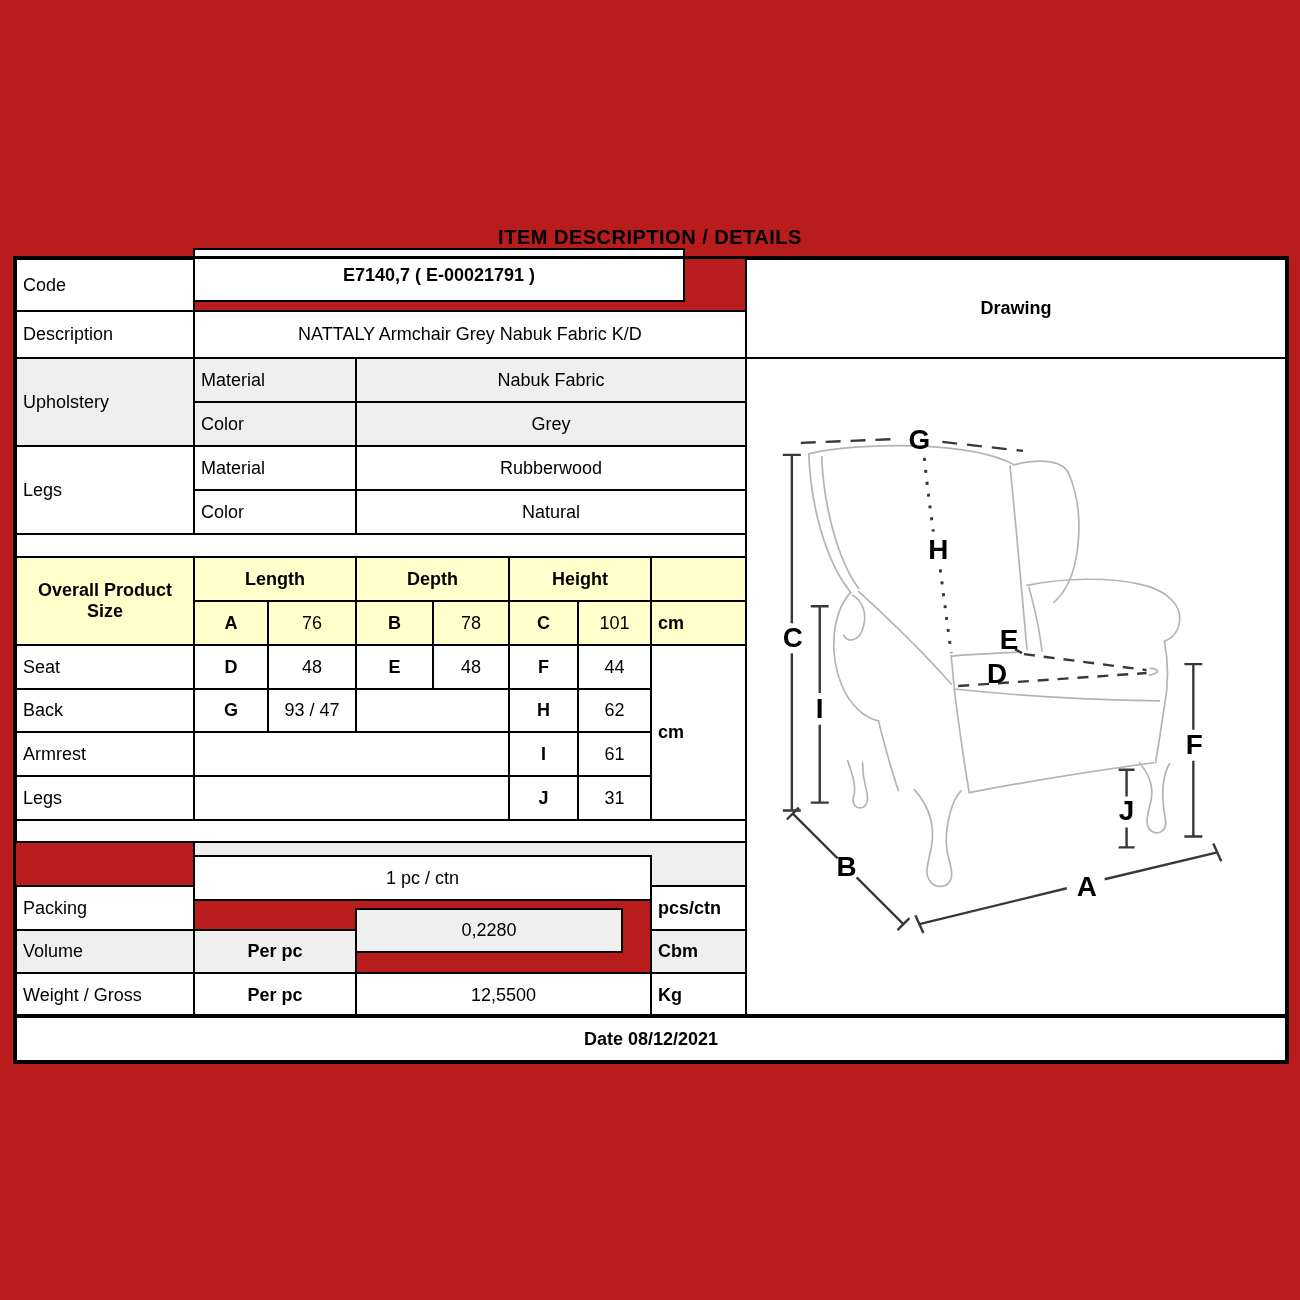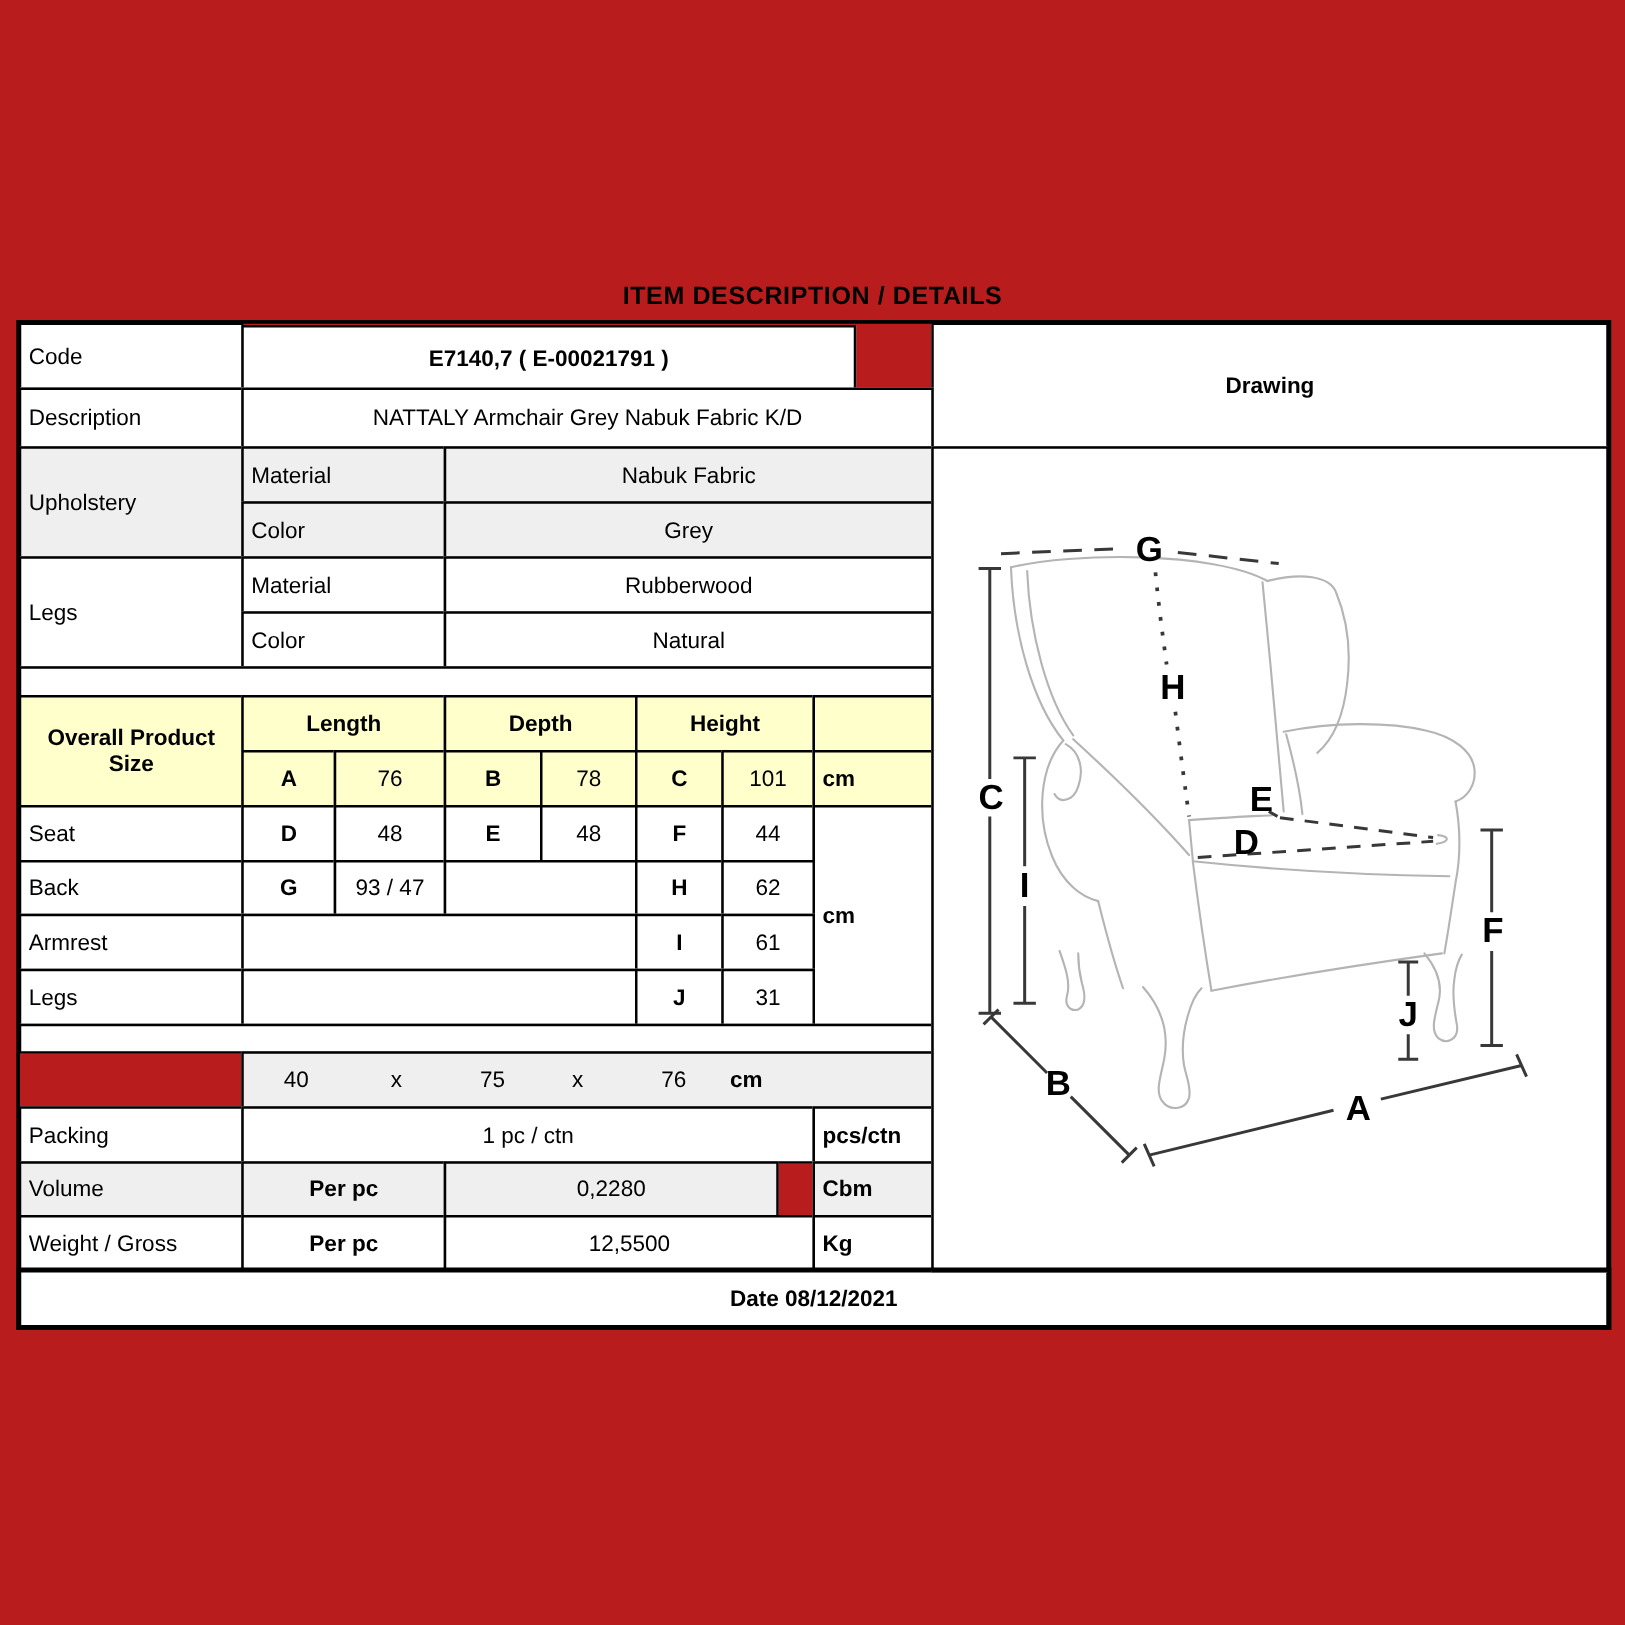--- a/index.html
+++ b/index.html
@@ -22,21 +22,21 @@
   .svgwrap svg{display:block;width:100%;height:100%;}
 </style>
 </head>
 <body>
 
 <div id="page">
 
   <div class="title">ITEM DESCRIPTION / DETAILS</div>
 
   <div class="cell lbl" style="left:15px;top:258px;width:180px;height:54px">Code</div>
-  <div class="cell ctr bold" style="left:193px;top:260px;width:492px;height:54px">E7140,7  ( E-00021791 )</div>
+  <div class="cell ctr bold" style="left:193px;top:248px;width:492px;height:54px">E7140,7  ( E-00021791 )</div>
   <div class="cell ctr bold" style="left:745px;top:258px;width:542px;height:101px">Drawing</div>
   <div class="cell lbl" style="left:15px;top:310px;width:180px;height:49px">Description</div>
   <div class="cell ctr" style="left:193px;top:310px;width:554px;height:49px">NATTALY Armchair Grey Nabuk Fabric K/D</div>
 
   <div class="cell lbl grey" style="left:15px;top:357px;width:180px;height:90px">Upholstery</div>
   <div class="cell lbl grey" style="left:193px;top:357px;width:164px;height:46px">Material</div>
   <div class="cell ctr grey" style="left:355px;top:357px;width:392px;height:46px">Nabuk Fabric</div>
   <div class="cell lbl grey" style="left:193px;top:401px;width:164px;height:46px">Color</div>
   <div class="cell ctr grey" style="left:355px;top:401px;width:392px;height:46px">Grey</div>
 
@@ -92,26 +92,26 @@
   <div class="cell grey ps-rel" style="left:193px;top:841px;width:554px;height:46px">
     <span class="ps-span" style="left:42px">40</span>
     <span class="ps-span" style="left:122px">x</span>
     <span class="ps-span" style="left:199px">75</span>
     <span class="ps-span" style="left:267px">x</span>
     <span class="ps-span" style="left:344px">76</span>
     <span class="ps-span bold" style="left:402px">cm</span>
   </div>
 
   <div class="cell lbl" style="left:15px;top:885px;width:180px;height:46px">Packing</div>
-  <div class="cell ctr" style="left:193px;top:885px;width:459px;height:46px">1 pc / ctn</div>
+  <div class="cell ctr" style="left:193px;top:855px;width:459px;height:46px">1 pc / ctn</div>
   <div class="cell unit" style="left:650px;top:885px;width:97px;height:46px">pcs/ctn</div>
 
   <div class="cell lbl grey" style="left:15px;top:929px;width:180px;height:45px">Volume</div>
   <div class="cell ctr bold grey" style="left:193px;top:929px;width:164px;height:45px">Per pc</div>
-  <div class="cell ctr grey" style="left:355px;top:929px;width:268px;height:45px">0,2280</div>
+  <div class="cell ctr grey" style="left:355px;top:908px;width:268px;height:45px">0,2280</div>
   <div class="cell unit grey" style="left:650px;top:929px;width:97px;height:45px">Cbm</div>
 
   <div class="cell lbl" style="left:15px;top:972px;width:180px;height:46px">Weight / Gross</div>
   <div class="cell ctr bold" style="left:193px;top:972px;width:164px;height:46px">Per pc</div>
   <div class="cell ctr" style="left:355px;top:972px;width:297px;height:46px">12,5500</div>
   <div class="cell unit" style="left:650px;top:972px;width:97px;height:46px">Kg</div>
 
   <div class="cell ctr bold" style="left:15px;top:1016px;width:1272px;height:46px">Date 08/12/2021</div>
 
   <div class="svgwrap" style="left:745px;top:357px;width:542px;height:661px">

